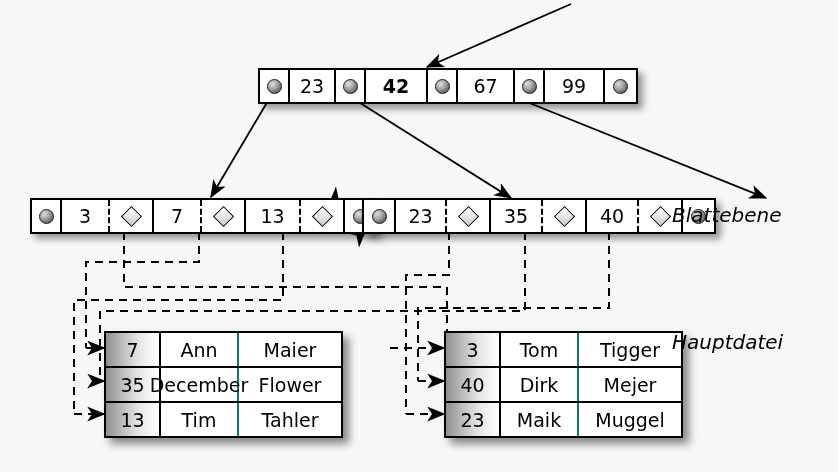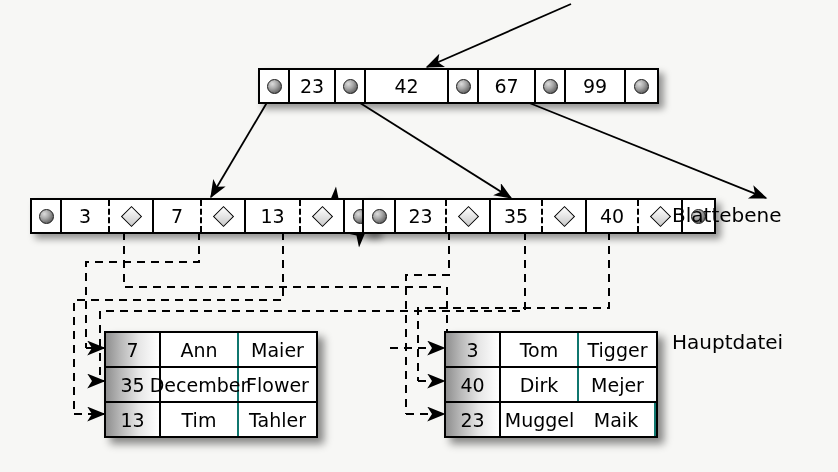--- a/index.html
+++ b/index.html
@@ -69,25 +69,26 @@
     box-sizing:border-box;
     font-size:19px;color:#000;
     height:33px;
   }
   .tcell.k{
     width:55px;
     background:linear-gradient(90deg,#8f8f8f 0%,#b9b9b9 28%,#e6e6e6 62%,#ffffff 100%);
     border-right:2px solid #000;
   }
   .tcell.n{width:78px;border-right:2px solid #0f766e;}
-  .tcell.s{width:77px;}
+  .tcell.s{width:102px;}
 
   
   .sidelabel{
     position:absolute;
+    font-style:italic;
     font-size:20px;
     color:#000;
     font-family:"DejaVu Sans", sans-serif;
     white-space:nowrap;
     z-index:6;
   }
 </style>
 </head>
 <body style="background: rgb(247, 247, 245);">
 
@@ -146,21 +147,21 @@
   </svg>
 
   <div class="node" id="root-node" style="left:258px;top:68px;height:36px;">
     <div class="cell ptr" style="width:30px;">
       <span class="bullet"></span>
     </div>
     <div class="cell key" style="width:46px;">23</div>
     <div class="cell ptr" style="width:30px;">
       <span class="bullet"></span>
     </div>
-    <div class="cell key" style="width:83px;">42</div>
+    <div class="cell key" style="width:62px;font-weight:bold;">42</div>
     <div class="cell ptr" style="width:30px;">
       <span class="bullet"></span>
     </div>
     <div class="cell key" style="width:57px;">67</div>
     <div class="cell ptr" style="width:30px;">
       <span class="bullet"></span>
     </div>
     <div class="cell key" style="width:60px;">99</div>
     <div class="cell ptr last" style="width:31px;">
       <span class="bullet"></span>
@@ -233,21 +234,21 @@
       <div class="tcell n">Tom</div>
       <div class="tcell s">Tigger</div>
     </div>
     <div class="trow">
       <div class="tcell k">40</div>
       <div class="tcell n">Dirk</div>
       <div class="tcell s">Mejer</div>
     </div>
     <div class="trow">
       <div class="tcell k">23</div>
+      <div class="tcell n">Maik</div>
       <div class="tcell s">Muggel</div>
-      <div class="tcell n">Maik</div>
     </div>
   </div>
 
   <div class="sidelabel" style="left:672px;top:203px;">Blattebene</div>
   <div class="sidelabel" style="left:672px;top:330px;">Hauptdatei</div>
 
 </div>
 
 </body></html>

